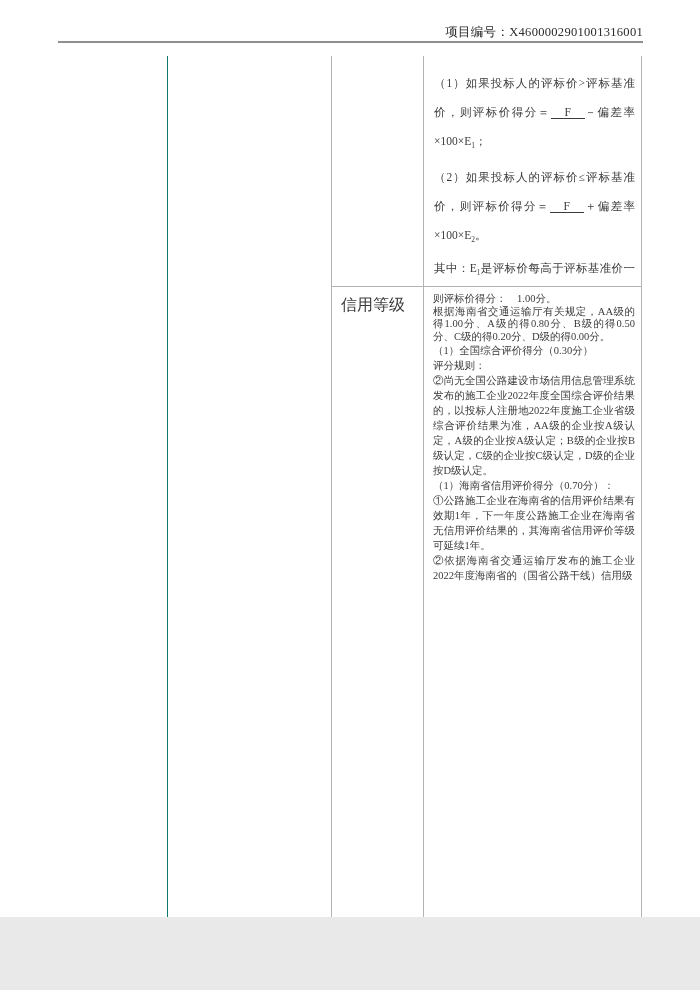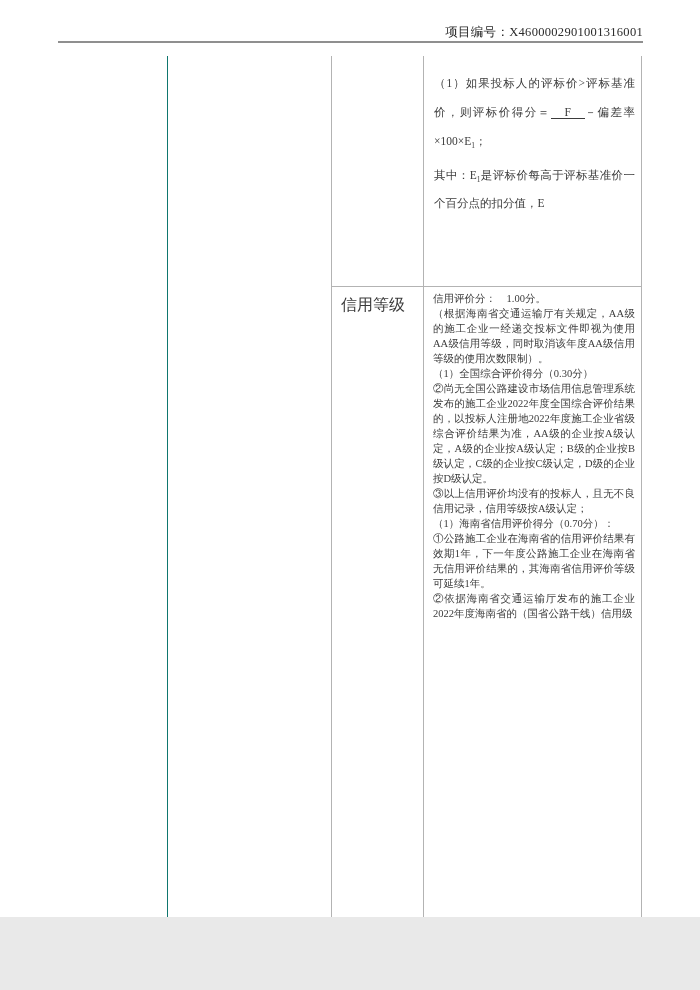--- a/index.html
+++ b/index.html
@@ -69,31 +69,32 @@
 <div class="page">
 
   <div class="hdr-text">项目编号：X4600002901001316001</div>
   <div class="hdr-rule"></div>
 
   <div class="tbl">
     <div class="cell c1"></div>
     <div class="cell c2a"></div>
     <div class="cell c3a">
       <p class="f"><span>（1）如果投标人的评标价&gt;评标基准价，则评标价得分＝</span><span class="uline">F</span><span>－偏差率×100×E</span><span class="sub">1</span><span>；</span></p>
+      <p class="f"><span>（2）如果投标人的评标价≤评标基准价，则评标价得分＝</span><span class="uline">F</span><span>＋偏差率×100×E</span><span class="sub">2</span><span>。</span></p>
       <p class="f f3"><span>其中：E</span><span class="sub">1</span><span>是评标价每高于评标基准价一个百分点的扣分值，E</span></p>
     </div>
     <div class="cell c2b">
       <span>信用等级</span>
     </div>
     <div class="cell c3b">
-        <div class="para tight">信用评价分：　1.00分。</div>
-        <div class="para">（根据海南省交通运输厅有关规定，AA级的施工企业一经递交投标文件即视为使用AA级信用等级，同时取消该年度AA级信用等级的使用次数限制）。</div>
+        <div class="para tight">则评标价得分：　1.00分。</div>
+        <div class="para tight">根据海南省交通运输厅有关规定，AA级的得1.00分、A级的得0.80分、B级的得0.50分、C级的得0.20分、D级的得0.00分。</div>
         <div class="para">（1）全国综合评价得分（0.30分）</div>
+        <div class="para">评分规则：</div>
         <div class="para">②尚无全国公路建设市场信用信息管理系统发布的施工企业2022年度全国综合评价结果的，以投标人注册地2022年度施工企业省级综合评价结果为准，AA级的企业按A级认定，A级的企业按A级认定；B级的企业按B级认定，C级的企业按C级认定，D级的企业按D级认定。</div>
-        <div class="para">③以上信用评价均没有的投标人，且无不良信用记录，信用等级按A级认定；</div>
         <div class="para">（1）海南省信用评价得分（0.70分）：</div>
         <div class="para">①公路施工企业在海南省的信用评价结果有效期1年，下一年度公路施工企业在海南省无信用评价结果的，其海南省信用评价等级可延续1年。</div>
         <div class="para">②依据海南省交通运输厅发布的施工企业2022年度海南省的（国省公路干线）信用级</div>
       </div>
   </div>
 
   <div class="ftr-rule"></div>
   <div class="ftr-text">62 / 359</div>
 
 </div>

